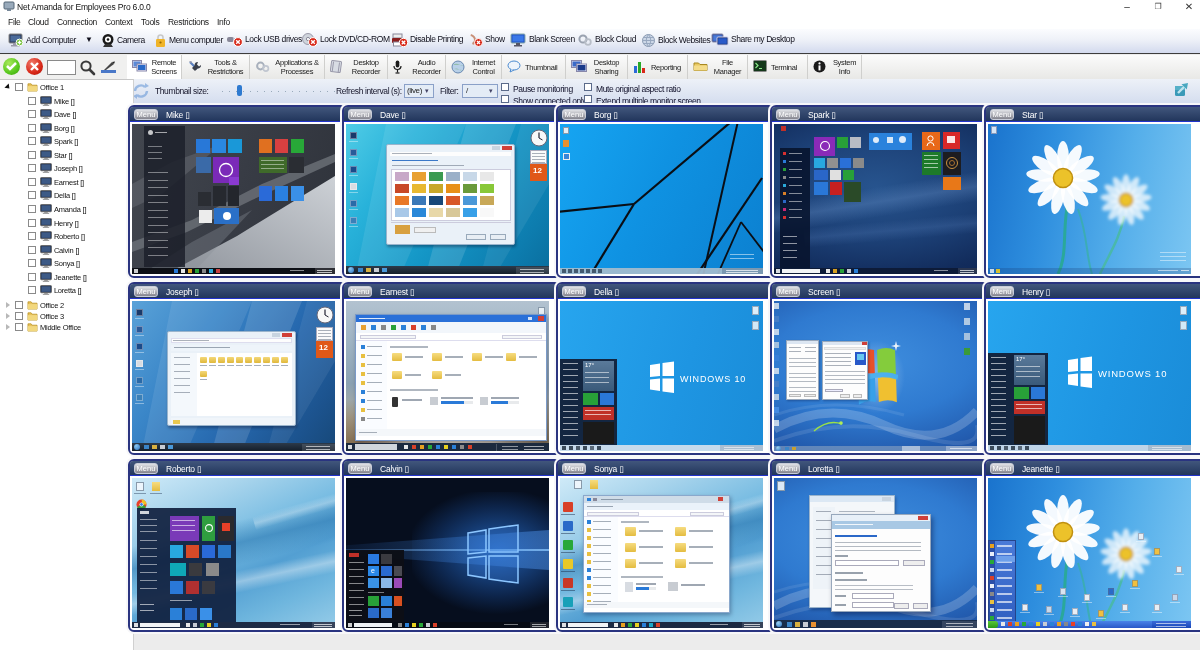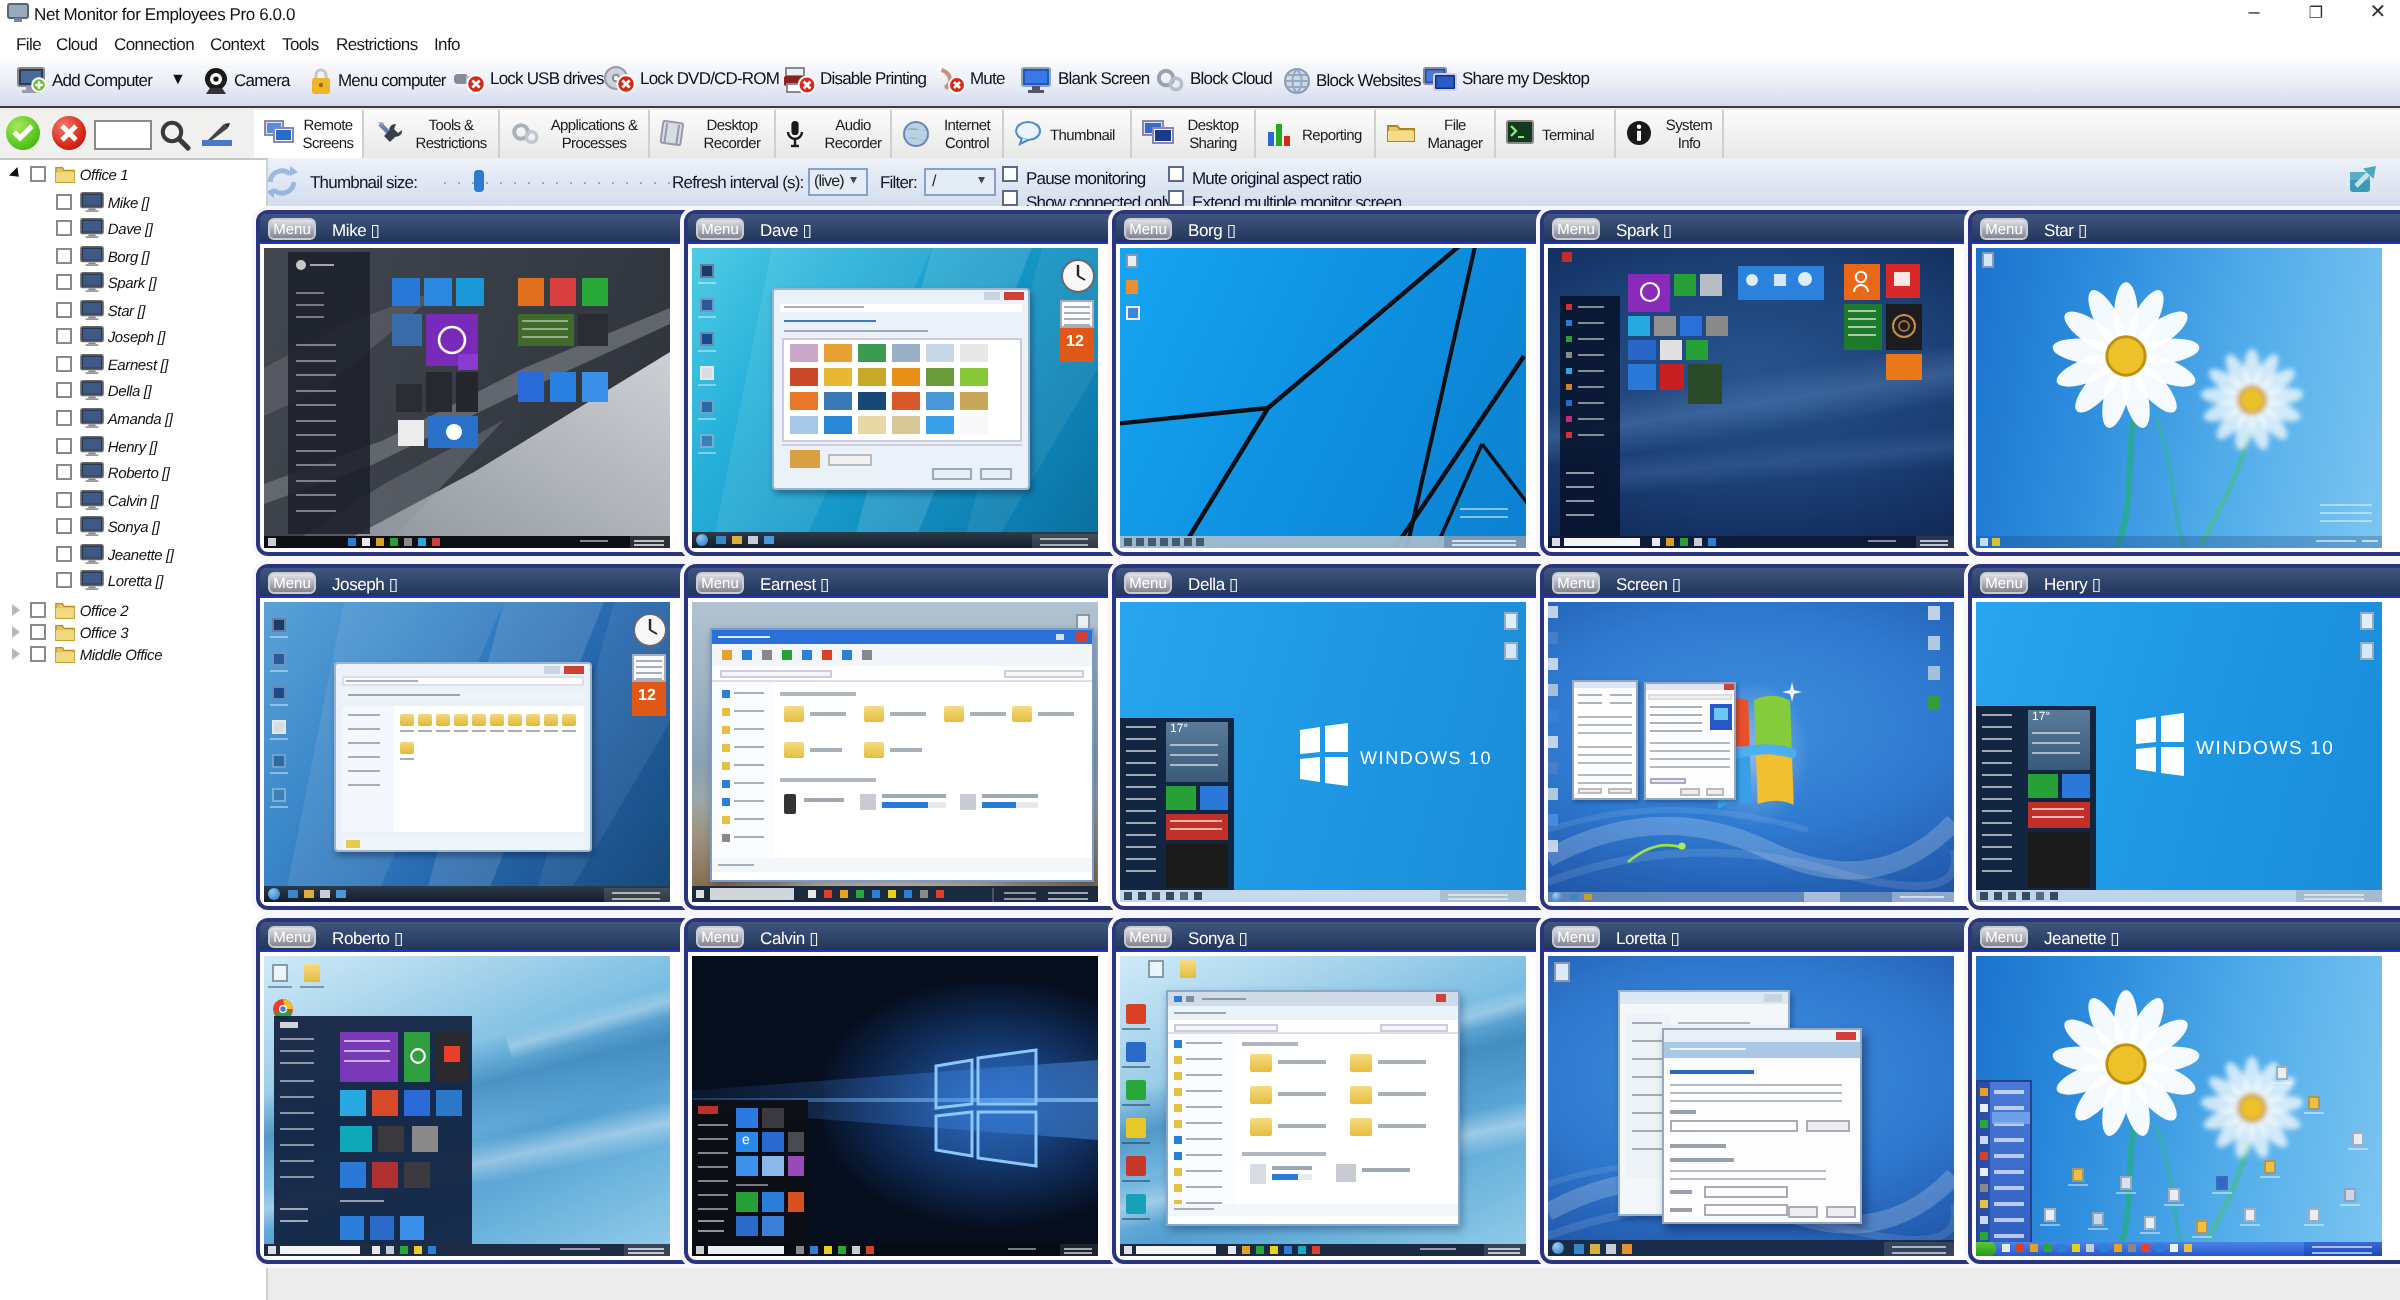--- a/index.html
+++ b/index.html
@@ -30,21 +30,21 @@
 .tab .tlab1 { position:absolute; top:8px; line-height:9px; text-align:left; }
 
 
 #subbar { position:absolute; left:127px; top:79px; width:1073px; height:26px; background:linear-gradient(#edf1f8,#d3dcee); font-size:8.5px; letter-spacing:-0.4px; color:#15152a; }
 .cb { position:absolute; width:8px; height:8px; background:#fff; border:1px solid #5a6a8a; }
 .cblabel { position:absolute; font-size:8.5px; letter-spacing:-0.4px; color:#10102a; }
 .combo { position:absolute; height:14px; background:#e4ecf6; border:1px solid #8aa0c8; font-size:8px; color:#222; }
 .combo .arr { position:absolute; right:1px; top:1px; width:11px; height:10px; font-size:7px; color:#446; text-align:center; line-height:10px; }
 
 
-#tree { position:absolute; left:0; top:79px; width:134px; height:571px; background:#ffffff; border-top:1px solid #c8c8c8; border-right:1px solid #d0d0d0; font-size:7.5px; letter-spacing:-0.2px; color:#111;font-style:italic; }
+#tree { position:absolute; left:0; top:79px; width:134px; height:571px; background:#ffffff; border-top:1px solid #c8c8c8; border-right:1px solid #d0d0d0; font-size:7.5px; letter-spacing:-0.2px; color:#111; }
 .trow { position:absolute; left:0; height:13px; white-space:nowrap; }
 .tcb { display:inline-block; width:8px; height:8px; border:1px solid #8a8a8a; background:#fff; vertical-align:-1px; }
 .arrow-e { display:inline-block; width:0; height:0; border-left:4px solid #111; border-top:3px solid transparent; border-bottom:3px solid transparent; transform:rotate(45deg); }
 .arrow-c { display:inline-block; width:0; height:0; border-top:3px solid transparent; border-bottom:3px solid transparent; border-left:4px solid #b8b8b8; }
 
 
 .cell { position:absolute; width:255px; height:173px; background:#ffffff; border:2px solid #2a3480; border-radius:6px; box-shadow:0 0 0 2px #f7f7f9; }
 .chead { position:absolute; left:0; top:0; right:0; height:15px; background:linear-gradient(#41567c,#22365c); border-radius:3px 3px 0 0; border-bottom:1px solid #2233cc; }
 .menubtn { position:absolute; left:4px; top:2px; width:24px; height:11px; border-radius:3px; background:linear-gradient(#e0e2e6,#84848e); border:1px solid #c8ccd8; color:#fff; font-size:7.5px; text-align:center; line-height:9px; }
 .cname { position:absolute; left:36px; top:3px; color:#fff; font-size:8.5px; letter-spacing:-0.2px; }
@@ -52,21 +52,21 @@
 .shot div, .shot svg, .shot span { position:absolute; }
 </style>
 </head>
 <body>
 
 <div id="titlebar">
   <svg class="abs" style="left:3px;top:1px" width="12" height="11" viewBox="0 0 12 11">
       <rect x="1" y="1" width="10" height="7" rx="1" fill="#9ab" stroke="#567"></rect>
       <rect x="4" y="8" width="4" height="2" fill="#789"></rect>
     </svg>
-  <span class="ttext">Net Monitor for Employees Pro 6.0.0</span>
+  <span class="ttext">Net Amanda for Employees Pro 6.0.0</span>
   <span class="winbtn" style="left:1112px">–</span>
   <span class="winbtn" style="left:1143px;font-size:8px">❐</span>
   <span class="winbtn" style="left:1174px">✕</span>
 </div>
 
 <div id="menubar">
   <span style="left:8px">File</span>
   <span style="left:28px">Cloud</span>
   <span style="left:57px">Connection</span>
   <span style="left:105px">Context</span>
@@ -111,21 +111,21 @@
           <rect x="2" y="1" width="9" height="4" fill="#eee" stroke="#889"></rect>
           <rect x="1" y="5" width="11" height="5" rx="1" fill="#8a2020"></rect>
           <rect x="2.5" y="9" width="8" height="4" fill="#fff" stroke="#889"></rect>
           <circle cx="12.5" cy="9.5" r="4.2" fill="#d82818" stroke="#fff"></circle>
           <path d="M10.8 7.8 L14.2 11.2 M14.2 7.8 L10.8 11.2" stroke="#fff" stroke-width="1.4"></path>
         </svg></span><span style="vertical-align:middle;margin-left:2px">Disable Printing</span></div>
     <div class="tb1item" style="left:468px"><span style="display:inline-block;vertical-align:middle;margin-top:4px"><svg width="15" height="14" viewBox="0 0 15 14">
           <path d="M3 1 C6 2 8 4 8 7 C8 9 7 11 5 12 L4 10 C5.5 9 6 8 6 7 C6 5 4.5 3.5 2.5 3 Z" fill="#c89078"></path>
           <circle cx="10.5" cy="9.5" r="4" fill="#d82818" stroke="#fff"></circle>
           <path d="M9 8 L12 11 M12 8 L9 11" stroke="#fff" stroke-width="1.3"></path>
-        </svg></span><span style="vertical-align:middle;margin-left:2px">Mute</span></div>
+        </svg></span><span style="vertical-align:middle;margin-left:2px">Show</span></div>
     <div class="tb1item" style="left:510px"><span style="display:inline-block;vertical-align:middle;margin-top:4px"><svg width="17" height="14" viewBox="0 0 17 14">
           <rect x="1" y="1" width="14" height="9" rx="1" fill="#2255c8" stroke="#8aa"></rect>
           <rect x="2.5" y="2.5" width="11" height="6" fill="#3a78e8"></rect>
           <rect x="6" y="10" width="4" height="2" fill="#556"></rect>
           <rect x="4" y="12" width="8" height="1.5" fill="#556"></rect>
         </svg></span><span style="vertical-align:middle;margin-left:2px">Blank Screen</span></div>
     <div class="tb1item" style="left:577px"><span style="display:inline-block;vertical-align:middle;margin-top:4px"><svg width="16" height="14" viewBox="0 0 16 14">
           <circle cx="6" cy="6" r="3.6" fill="none" stroke="#9aa2b0" stroke-width="2"></circle>
           <circle cx="11" cy="9" r="2.8" fill="none" stroke="#b8bec8" stroke-width="1.8"></circle>
         </svg></span><span style="vertical-align:middle;margin-left:2px">Block Cloud</span></div>

